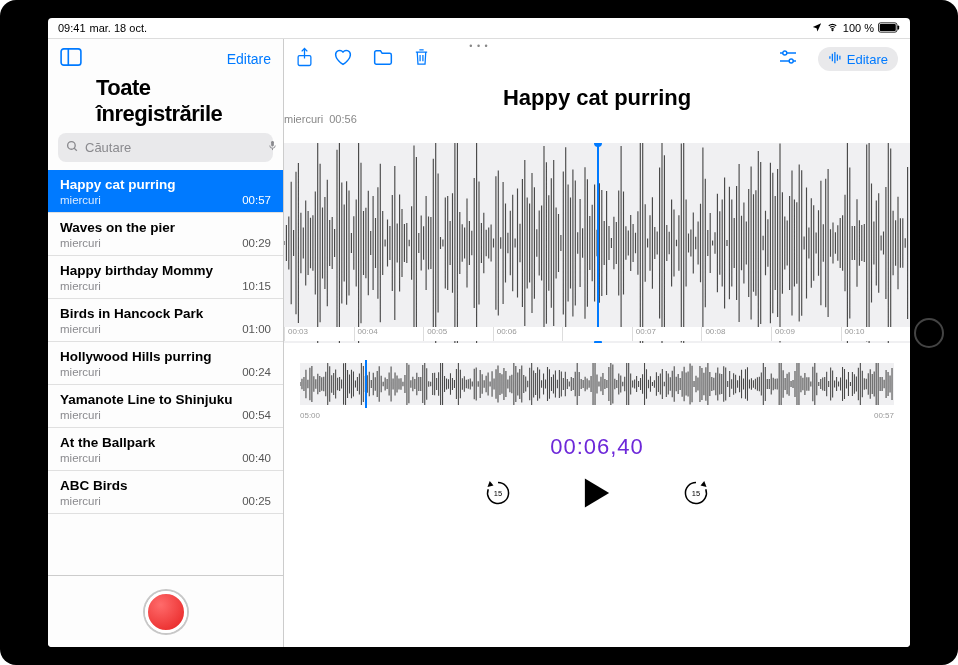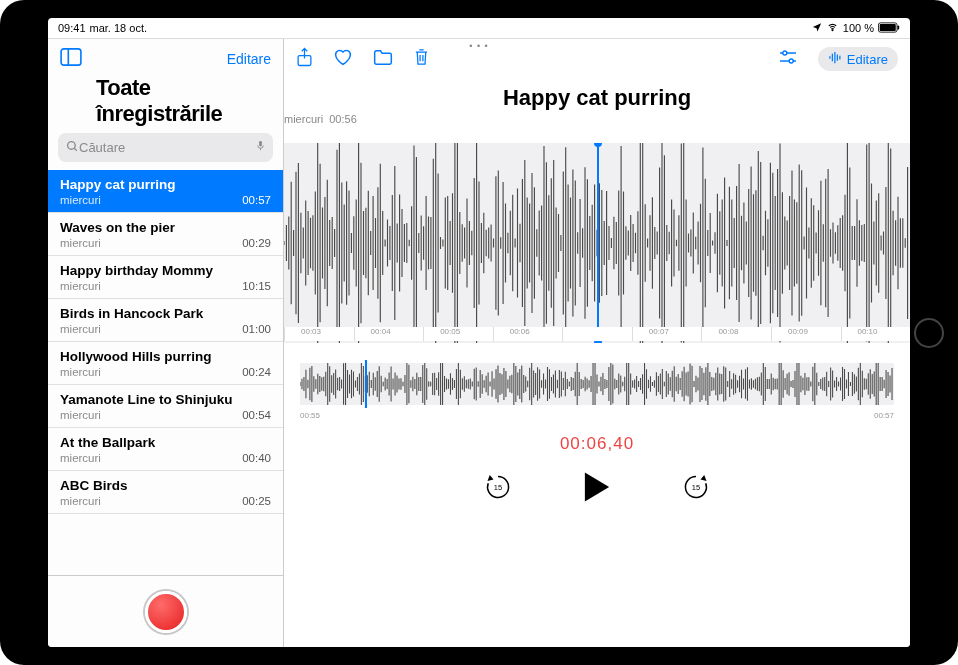--- a/index.html
+++ b/index.html
@@ -1,20 +1,20 @@
 <!DOCTYPE html>
 <html><head>
 <meta charset="utf-8">
 <style>
 * { margin: 0; padding: 0; box-sizing: border-box; font-family: -apple-system, BlinkMacSystemFont, "Segoe UI", Helvetica, Arial, sans-serif; }
 body { background: #fff; }
 .device {
   width: 958px; height: 665px;
   background: #000;
-  border-radius: 24px;
+  border-radius: 16px;
   padding: 18px 48px;
   position: relative;
   margin: 0 auto;
 }
 .home-button {
   position: absolute;
   right: 14px; top: 50%;
   transform: translateY(-50%);
   width: 30px; height: 30px;
   border: 2px solid #444;
@@ -80,20 +80,21 @@
   letter-spacing: -0.5px;
   margin-left: 36px;
 }
 .search-wrap { padding: 0 10px 8px 10px; }
 .search {
   display: flex;
   align-items: center;
   background: #e9e9eb;
   border-radius: 8px;
   padding: 5px 8px;
+  gap: 6px;
 }
 .search input {
   flex: 1;
   border: none;
   background: transparent;
   font-size: 13px;
   outline: none;
   color: #333;
 }
 .search input::placeholder { color: #8a8a8e; }
@@ -193,21 +194,21 @@
 .playhead::after { bottom: -4px; }
 .timeline-ticks {
   position: absolute;
   bottom: 2px; left: 0; right: 0;
   height: 14px;
   display: flex;
   font-size: 8px;
   color: #999;
   background: #fff;
 }
-.tick { flex: 1; text-align: left; padding-left: 16px; border-left: 1px solid #ddd; }
+.tick { flex: 1; text-align: left; padding-left: 3px; border-left: 1px solid #ddd; }
 
 .wave-overview {
   margin: 20px 16px 4px 16px;
   height: 42px;
   background: #f0f0f2;
   position: relative;
 }
 .wave-overview svg { width: 100%; height: 100%; }
 .ov-cursor {
   position: absolute;
@@ -218,26 +219,26 @@
 .ov-times {
   display: flex;
   justify-content: space-between;
   margin: 2px 16px 0 16px;
   font-size: 8px;
   color: #999;
 }
 
 .time-display {
   text-align: center;
-  font-size: 17px;
+  font-size: 22px;
   font-weight: 300;
   font-variant-numeric: tabular-nums;
   letter-spacing: 1px;
   margin-top: 14px;
-  color: #ef4444;
+  color: #6d28d9;
 }
 .controls {
   display: flex;
   justify-content: center;
   align-items: center;
   gap: 69px;
   margin-top: 16px;
 }
 .skip-btn, .play-btn { cursor: pointer; color: #000; }
 </style>
@@ -443,21 +444,21 @@
             </div>
         </div>
 
         <div class="wave-overview">
           <svg id="ov-svg" preserveAspectRatio="none" viewBox="0 0 600 42">
               <path d="M0.0,19.0L0.0,23.0 M2.0,15.7L2.0,26.3 M4.0,14.0L4.0,28.0 M6.0,6.8L6.0,35.2 M8.0,16.8L8.0,25.2 M10.0,4.8L10.0,37.2 M12.0,3.0L12.0,39.0 M14.0,13.2L14.0,28.8 M16.0,16.2L16.0,25.8 M18.0,10.7L18.0,31.3 M20.0,12.9L20.0,29.1 M22.0,14.2L22.0,27.8 M24.0,13.7L24.0,28.3 M26.0,8.8L26.0,33.2 M28.0,-2.6L28.0,44.6 M30.0,3.2L30.0,38.8 M32.0,12.2L32.0,29.8 M34.0,10.0L34.0,32.0 M36.0,6.4L36.0,35.6 M38.0,14.7L38.0,27.3 M40.0,14.1L40.0,27.9 M42.0,16.6L42.0,25.4 M44.0,0.3L44.0,41.7 M46.0,-3.1L46.0,45.1 M48.0,7.0L48.0,35.0 M50.0,11.5L50.0,30.5 M52.0,6.8L52.0,35.2 M54.0,8.6L54.0,33.4 M56.0,17.4L56.0,24.6 M58.0,13.9L58.0,28.1 M60.0,10.5L60.0,31.5 M62.0,-1.7L62.0,43.7 M64.0,3.0L64.0,39.0 M66.0,12.9L66.0,29.1 M68.0,12.2L68.0,29.8 M70.0,8.7L70.0,33.3 M72.0,17.0L72.0,25.0 M74.0,9.7L74.0,32.3 M76.0,14.3L76.0,27.7 M78.0,8.0L78.0,34.0 M80.0,3.2L80.0,38.8 M82.0,12.8L82.0,29.2 M84.0,18.7L84.0,23.3 M86.0,14.6L86.0,27.4 M88.0,15.9L88.0,26.1 M90.0,9.6L90.0,32.4 M92.0,3.6L92.0,38.4 M94.0,15.4L94.0,26.6 M96.0,9.4L96.0,32.6 M98.0,12.4L98.0,29.6 M100.0,15.5L100.0,26.5 M102.0,15.3L102.0,26.7 M104.0,18.7L104.0,23.3 M106.0,11.9L106.0,30.1 M108.0,-0.6L108.0,42.6 M110.0,1.7L110.0,40.3 M112.0,17.3L112.0,24.7 M114.0,13.8L114.0,28.2 M116.0,16.0L116.0,26.0 M118.0,9.8L118.0,32.2 M120.0,13.9L120.0,28.1 M122.0,14.1L122.0,27.9 M124.0,2.1L124.0,39.9 M126.0,-5.4L126.0,47.4 M128.0,5.2L128.0,36.8 M130.0,18.2L130.0,23.8 M132.0,18.7L132.0,23.3 M134.0,10.1L134.0,31.9 M136.0,9.8L136.0,32.2 M138.0,14.9L138.0,27.1 M140.0,9.2L140.0,32.8 M142.0,-3.4L142.0,45.4 M144.0,-2.7L144.0,44.7 M146.0,13.0L146.0,29.0 M148.0,15.6L148.0,26.4 M150.0,16.2L150.0,25.8 M152.0,10.3L152.0,31.7 M154.0,14.9L154.0,27.1 M156.0,16.9L156.0,25.1 M158.0,6.1L158.0,35.9 M160.0,-2.6L160.0,44.6 M162.0,6.8L162.0,35.2 M164.0,15.3L164.0,26.7 M166.0,13.2L166.0,28.8 M168.0,16.7L168.0,25.3 M170.0,16.3L170.0,25.7 M172.0,15.6L172.0,26.4 M174.0,18.5L174.0,23.5 M176.0,5.7L176.0,36.3 M178.0,4.6L178.0,37.4 M180.0,18.2L180.0,23.8 M182.0,6.9L182.0,35.1 M184.0,11.3L184.0,30.7 M186.0,17.3L186.0,24.7 M188.0,12.8L188.0,29.2 M190.0,9.5L190.0,32.5 M192.0,18.5L192.0,23.5 M194.0,8.2L194.0,33.8 M196.0,15.5L196.0,26.5 M198.0,6.3L198.0,35.7 M200.0,2.4L200.0,39.6 M202.0,10.1L202.0,31.9 M204.0,11.3L204.0,30.7 M206.0,5.1L206.0,36.9 M208.0,8.0L208.0,34.0 M210.0,16.6L210.0,25.4 M212.0,12.8L212.0,29.2 M214.0,11.7L214.0,30.3 M216.0,-0.5L216.0,42.5 M218.0,2.9L218.0,39.1 M220.0,9.6L220.0,32.4 M222.0,6.1L222.0,35.9 M224.0,2.4L224.0,39.6 M226.0,12.1L226.0,29.9 M228.0,13.5L228.0,28.5 M230.0,17.8L230.0,24.2 M232.0,4.7L232.0,37.3 M234.0,-0.2L234.0,42.2 M236.0,7.4L236.0,34.6 M238.0,10.1L238.0,31.9 M240.0,4.3L240.0,37.7 M242.0,6.6L242.0,35.4 M244.0,17.2L244.0,24.8 M246.0,10.4L246.0,31.6 M248.0,16.4L248.0,25.6 M250.0,3.9L250.0,38.1 M252.0,6.3L252.0,35.7 M254.0,13.9L254.0,28.1 M256.0,11.5L256.0,30.5 M258.0,7.4L258.0,34.6 M260.0,16.7L260.0,25.3 M262.0,7.1L262.0,34.9 M264.0,8.5L264.0,33.5 M266.0,14.9L266.0,27.1 M268.0,8.8L268.0,33.2 M270.0,15.9L270.0,26.1 M272.0,18.4L272.0,23.6 M274.0,14.0L274.0,28.0 M276.0,15.1L276.0,26.9 M278.0,8.7L278.0,33.3 M280.0,-0.5L280.0,42.5 M282.0,8.9L282.0,33.1 M284.0,16.0L284.0,26.0 M286.0,16.9L286.0,25.1 M288.0,13.7L288.0,28.3 M290.0,15.5L290.0,26.5 M292.0,17.3L292.0,24.7 M294.0,12.9L294.0,29.1 M296.0,-1.9L296.0,43.9 M298.0,-2.7L298.0,44.7 M300.0,11.5L300.0,30.5 M302.0,18.5L302.0,23.5 M304.0,13.7L304.0,28.3 M306.0,10.0L306.0,32.0 M308.0,16.1L308.0,25.9 M310.0,17.1L310.0,24.9 M312.0,3.9L312.0,38.1 M314.0,-6.5L314.0,48.5 M316.0,1.4L316.0,40.6 M318.0,15.7L318.0,26.3 M320.0,17.1L320.0,24.9 M322.0,10.5L322.0,31.5 M324.0,12.5L324.0,29.5 M326.0,18.7L326.0,23.3 M328.0,13.7L328.0,28.3 M330.0,-1.0L330.0,43.0 M332.0,-3.4L332.0,45.4 M334.0,10.5L334.0,31.5 M336.0,17.5L336.0,24.5 M338.0,16.6L338.0,25.4 M340.0,13.1L340.0,28.9 M342.0,18.1L342.0,23.9 M344.0,15.0L344.0,27.0 M346.0,11.3L346.0,30.7 M348.0,-0.2L348.0,42.2 M350.0,6.2L350.0,35.8 M352.0,16.7L352.0,25.3 M354.0,13.3L354.0,28.7 M356.0,18.9L356.0,23.1 M358.0,17.2L358.0,24.8 M360.0,9.3L360.0,32.7 M362.0,12.9L362.0,29.1 M364.0,10.5L364.0,31.5 M366.0,6.0L366.0,36.0 M368.0,18.8L368.0,23.2 M370.0,7.9L370.0,34.1 M372.0,10.5L372.0,31.5 M374.0,14.3L374.0,27.7 M376.0,7.7L376.0,34.3 M378.0,3.2L378.0,38.8 M380.0,13.8L380.0,28.2 M382.0,11.1L382.0,30.9 M384.0,15.0L384.0,27.0 M386.0,8.3L386.0,33.7 M388.0,3.7L388.0,38.3 M390.0,9.4L390.0,32.6 M392.0,8.6L392.0,33.4 M394.0,0.5L394.0,41.5 M396.0,2.8L396.0,39.2 M398.0,17.9L398.0,24.1 M400.0,12.8L400.0,29.2 M402.0,14.5L402.0,27.5 M404.0,3.0L404.0,39.0 M406.0,5.0L406.0,37.0 M408.0,9.8L408.0,32.2 M410.0,4.3L410.0,37.7 M412.0,-1.0L412.0,43.0 M414.0,9.0L414.0,33.0 M416.0,14.0L416.0,28.0 M418.0,14.8L418.0,27.2 M420.0,9.8L420.0,32.2 M422.0,4.5L422.0,37.5 M424.0,10.5L424.0,31.5 M426.0,11.1L426.0,30.9 M428.0,3.3L428.0,38.7 M430.0,4.5L430.0,37.5 M432.0,18.1L432.0,23.9 M434.0,8.0L434.0,34.0 M436.0,16.2L436.0,25.8 M438.0,10.2L438.0,31.8 M440.0,11.7L440.0,30.3 M442.0,17.3L442.0,24.7 M444.0,12.7L444.0,29.3 M446.0,6.7L446.0,35.3 M448.0,15.6L448.0,26.4 M450.0,6.2L450.0,35.8 M452.0,4.3L452.0,37.7 M454.0,16.6L454.0,25.4 M456.0,15.2L456.0,26.8 M458.0,17.2L458.0,24.8 M460.0,15.8L460.0,26.2 M462.0,14.3L462.0,27.7 M464.0,13.7L464.0,28.3 M466.0,9.5L466.0,32.5 M468.0,-2.4L468.0,44.4 M470.0,4.0L470.0,38.0 M472.0,15.9L472.0,26.1 M474.0,15.9L474.0,26.1 M476.0,10.4L476.0,31.6 M478.0,14.7L478.0,27.3 M480.0,15.7L480.0,26.3 M482.0,15.5L482.0,26.5 M484.0,-0.8L484.0,42.8 M486.0,-4.6L486.0,46.6 M488.0,7.2L488.0,34.8 M490.0,15.0L490.0,27.0 M492.0,10.7L492.0,31.3 M494.0,9.2L494.0,32.8 M496.0,17.9L496.0,24.1 M498.0,17.1L498.0,24.9 M500.0,7.9L500.0,34.1 M502.0,-4.9L502.0,46.9 M504.0,0.0L504.0,42.0 M506.0,12.8L506.0,29.2 M508.0,14.7L508.0,27.3 M510.0,9.9L510.0,32.1 M512.0,14.3L512.0,27.7 M514.0,14.3L514.0,27.7 M516.0,18.4L516.0,23.6 M518.0,3.8L518.0,38.2 M520.0,-1.6L520.0,43.6 M522.0,9.7L522.0,32.3 M524.0,19.0L524.0,23.0 M526.0,16.1L526.0,25.9 M528.0,14.6L528.0,27.4 M530.0,14.1L530.0,27.9 M532.0,8.7L532.0,33.3 M534.0,18.1L534.0,23.9 M536.0,4.5L536.0,37.5 M538.0,7.6L538.0,34.4 M540.0,17.4L540.0,24.6 M542.0,14.0L542.0,28.0 M544.0,18.5L544.0,23.5 M546.0,14.5L546.0,27.5 M548.0,4.1L548.0,37.9 M550.0,6.0L550.0,36.0 M552.0,16.6L552.0,25.4 M554.0,9.1L554.0,32.9 M556.0,18.9L556.0,23.1 M558.0,9.1L558.0,32.9 M560.0,11.3L560.0,30.7 M562.0,13.6L562.0,28.4 M564.0,4.8L564.0,37.2 M566.0,-2.1L566.0,44.1 M568.0,7.8L568.0,34.2 M570.0,15.2L570.0,26.8 M572.0,15.7L572.0,26.3 M574.0,10.2L574.0,31.8 M576.0,6.2L576.0,35.8 M578.0,11.1L578.0,30.9 M580.0,8.5L580.0,33.5 M582.0,-2.0L582.0,44.0 M584.0,-1.5L584.0,43.5 M586.0,14.0L586.0,28.0 M588.0,14.0L588.0,28.0 M590.0,16.7L590.0,25.3 M592.0,6.9L592.0,35.1 M594.0,9.0L594.0,33.0 M596.0,12.6L596.0,29.4 M598.0,5.0L598.0,37.0 " stroke="#4a4a4a" stroke-width="1.1"></path>
             </svg>
           <div class="ov-cursor" id="ov-cursor" style="left: 11%;"></div>
         </div>
         <div class="ov-times">
-          <span>00:55</span>
+          <span>05:00</span>
           <span>00:57</span>
         </div>
 
         <div class="time-display">00:06,40</div>
 
         <div class="controls">
           <span class="skip-btn">
             <svg width="30" height="30" viewBox="0 0 40 40" fill="none" stroke="#000" stroke-width="2">
                 <path d="M20 6a14 14 0 11-13 9"></path>
                 <path d="M9 4l-3 8 8-2" fill="#000" stroke="none"></path>

